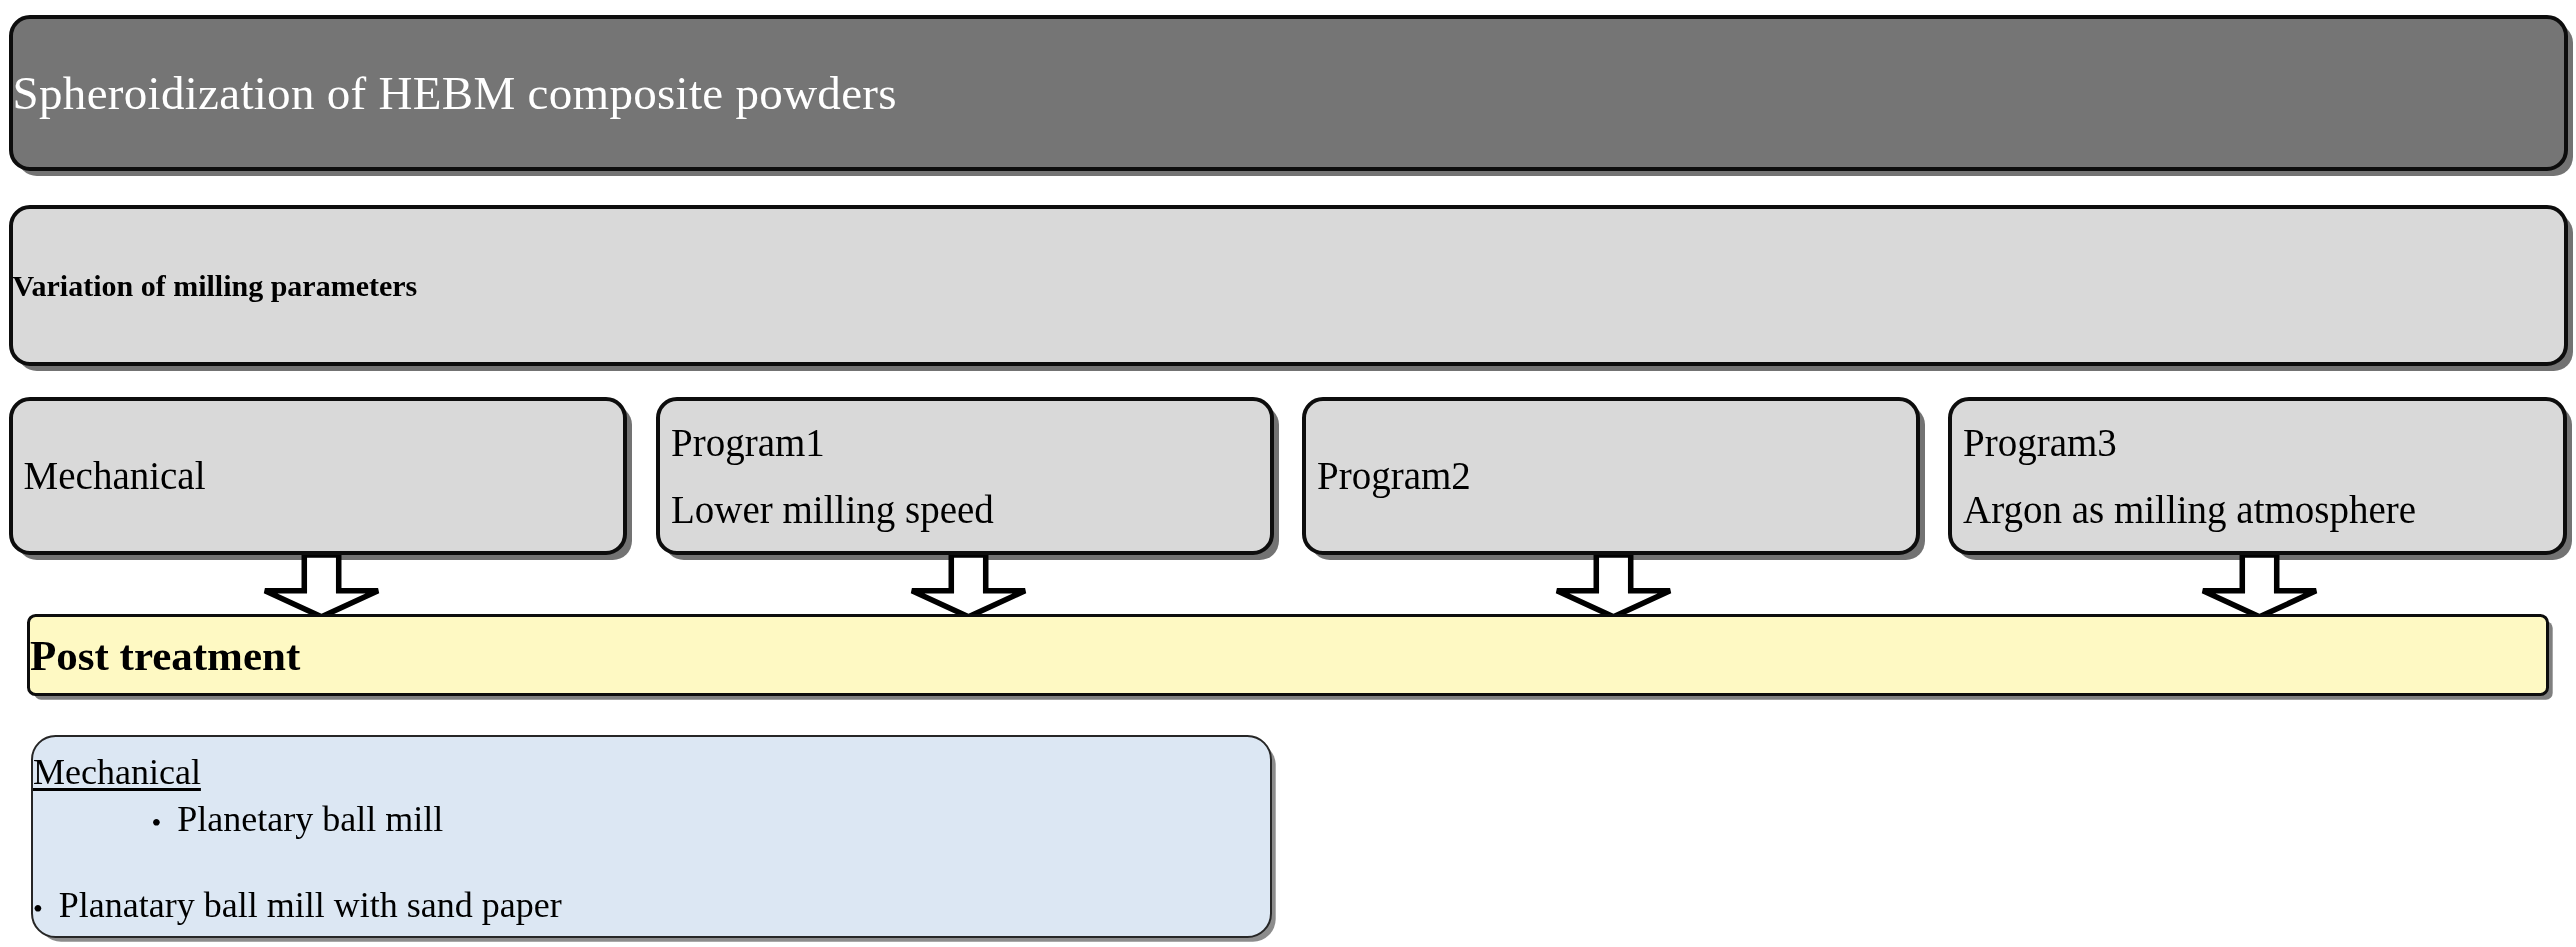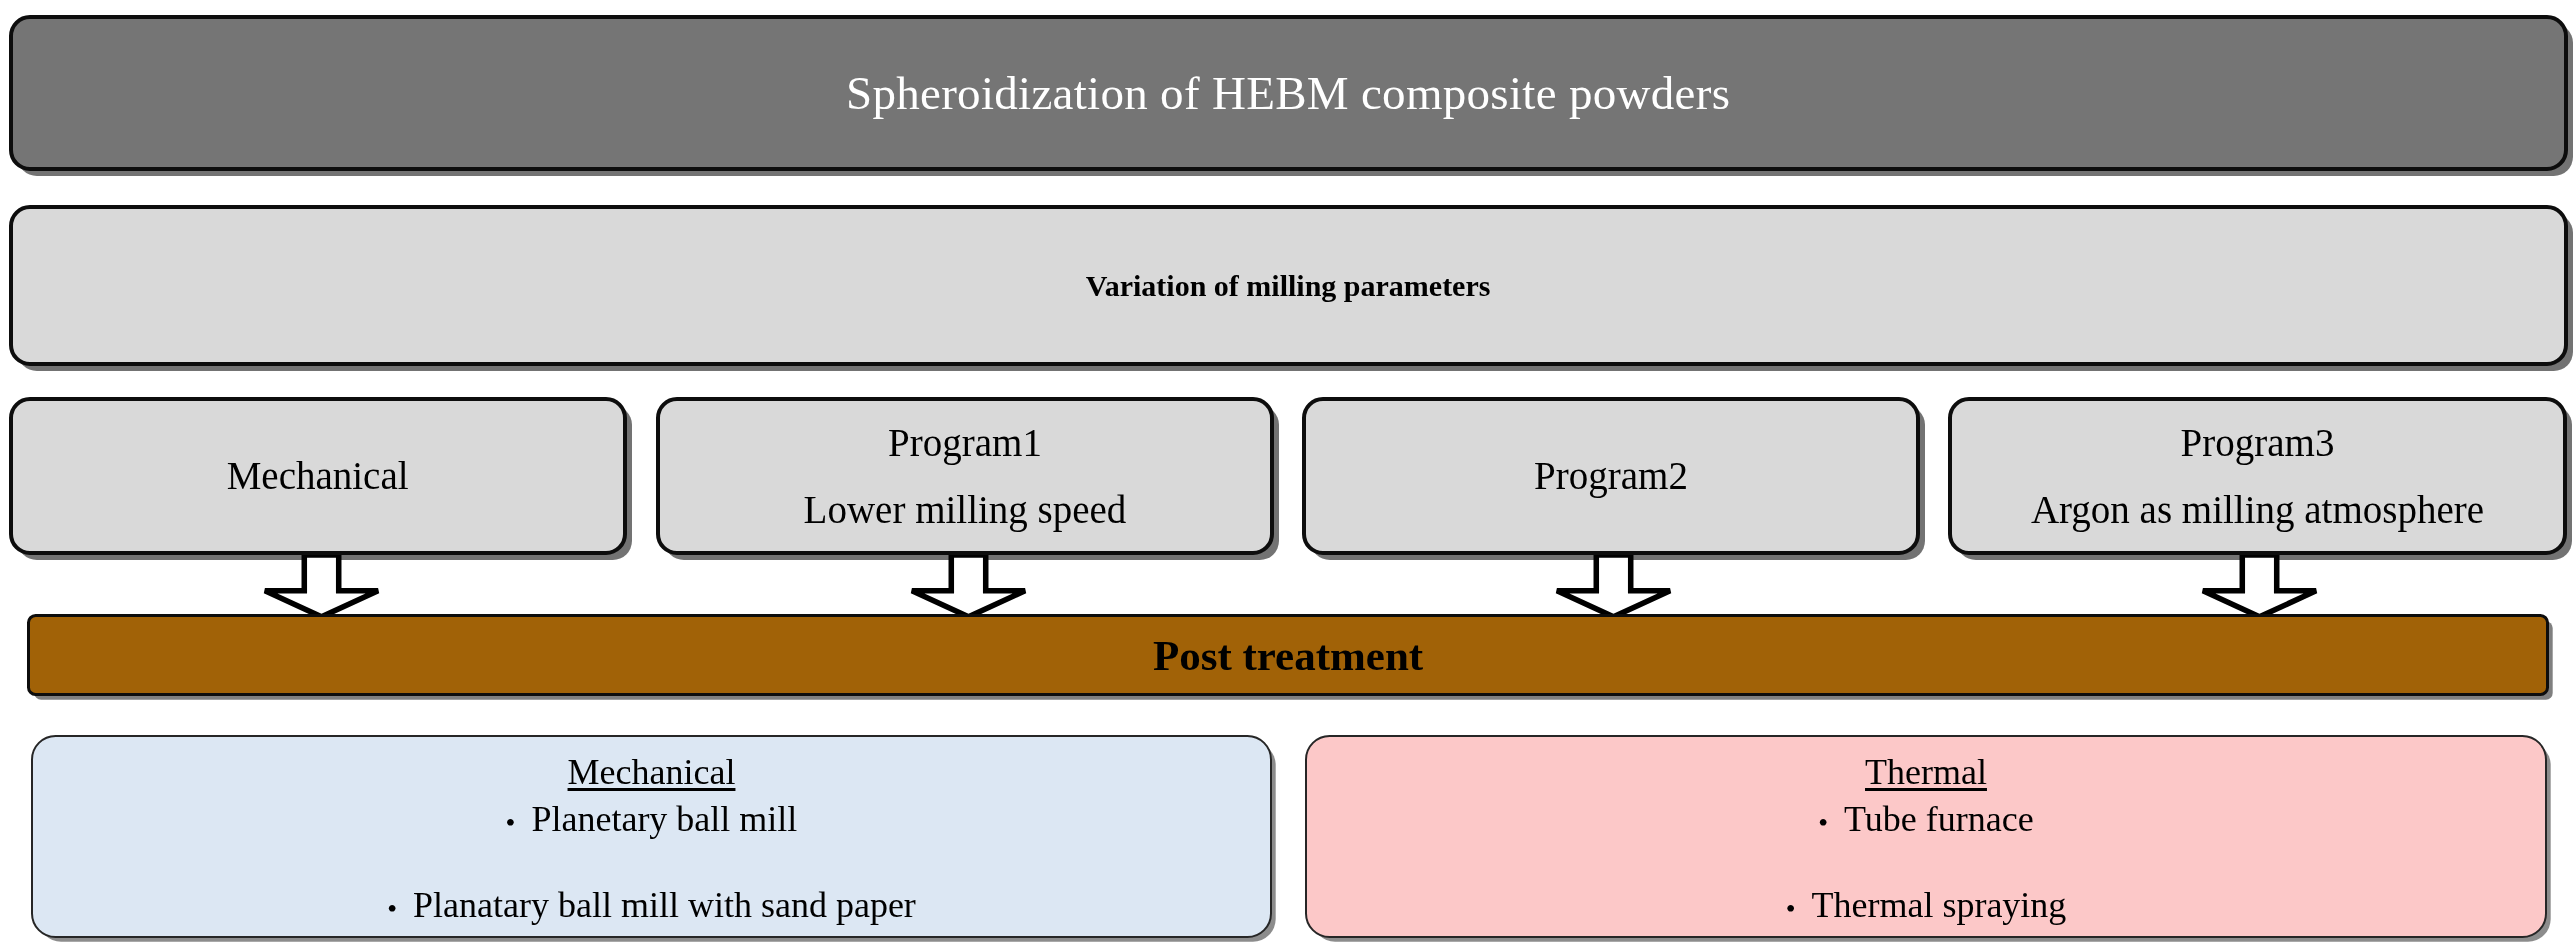--- a/index.html
+++ b/index.html
@@ -15,21 +15,21 @@
     width: 2576px;
     height: 948px;
     background: #ffffff;
     overflow: hidden;
   }
   .box {
     position: absolute;
     box-sizing: border-box;
     display: flex;
     flex-direction: column;
-    align-items: center;
+    align-items: flex-start;
     justify-content: center;
     text-align: center;
     color: #000000;
     border: 4.3px solid #0d0d0d;
     border-radius: 21px;
     box-shadow: 6.8px 6.8px 0 -1.8px rgba(0,0,0,0.55);
   }
 
   
   #title-banner {
@@ -80,21 +80,21 @@
   #arrow-1 { left: 907px; }
   #arrow-2 { left: 1552px; }
   #arrow-3 { left: 2198px; }
 
   
   #post-treatment-bar {
     left: 27px;
     top: 614px;
     width: 2522px;
     height: 82px;
-    background: #a16207;
+    background: #fef9c3;
     border: 3.1px solid #0d0d0d;
     border-radius: 8.6px;
     box-shadow: 5.5px 5.5px 0 -1.8px rgba(0,0,0,0.5);
     font-size: 43px;
     font-weight: bold;
   }
 
   
   .detail-box {
     top: 735px;
@@ -195,26 +195,15 @@
     <ul class="detail-list">
       <li>
         <span class="bullet-dot">•</span><span>Planetary ball mill</span>
       </li>
       <li>
         <span class="bullet-dot">•</span><span>Planatary ball mill with sand paper</span>
       </li>
     </ul>
   </div>
 
-  <div class="box detail-box" id="detail-box-thermal">
-    <span class="detail-heading">Thermal</span>
-    <ul class="detail-list">
-      <li>
-        <span class="bullet-dot">•</span><span>Tube furnace</span>
-      </li>
-      <li>
-        <span class="bullet-dot">•</span><span>Thermal spraying</span>
-      </li>
-    </ul>
-  </div>
 
 </div>
 
 
 </body></html>

